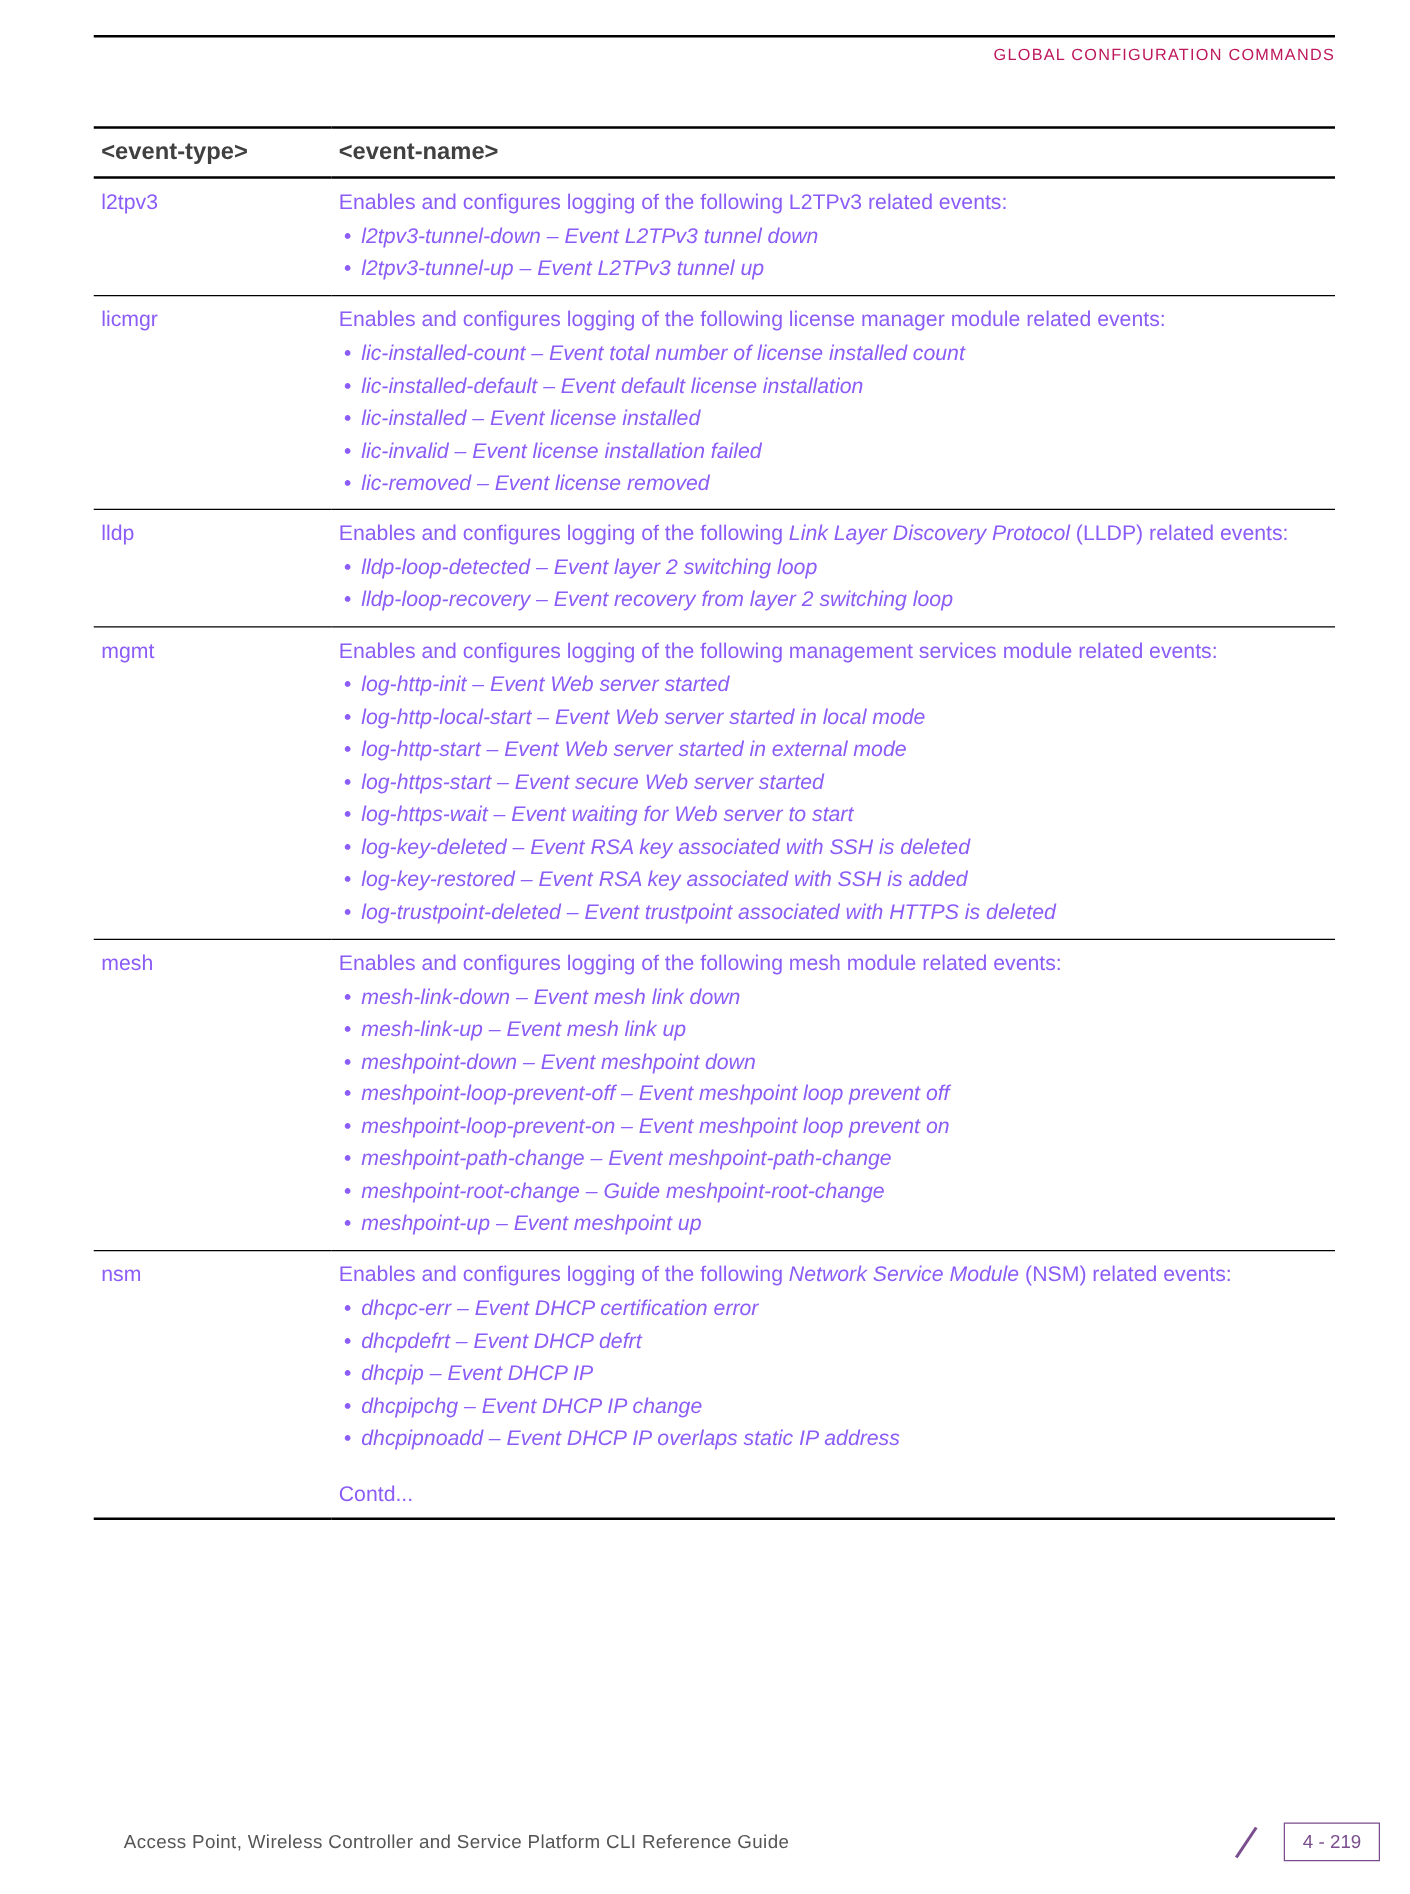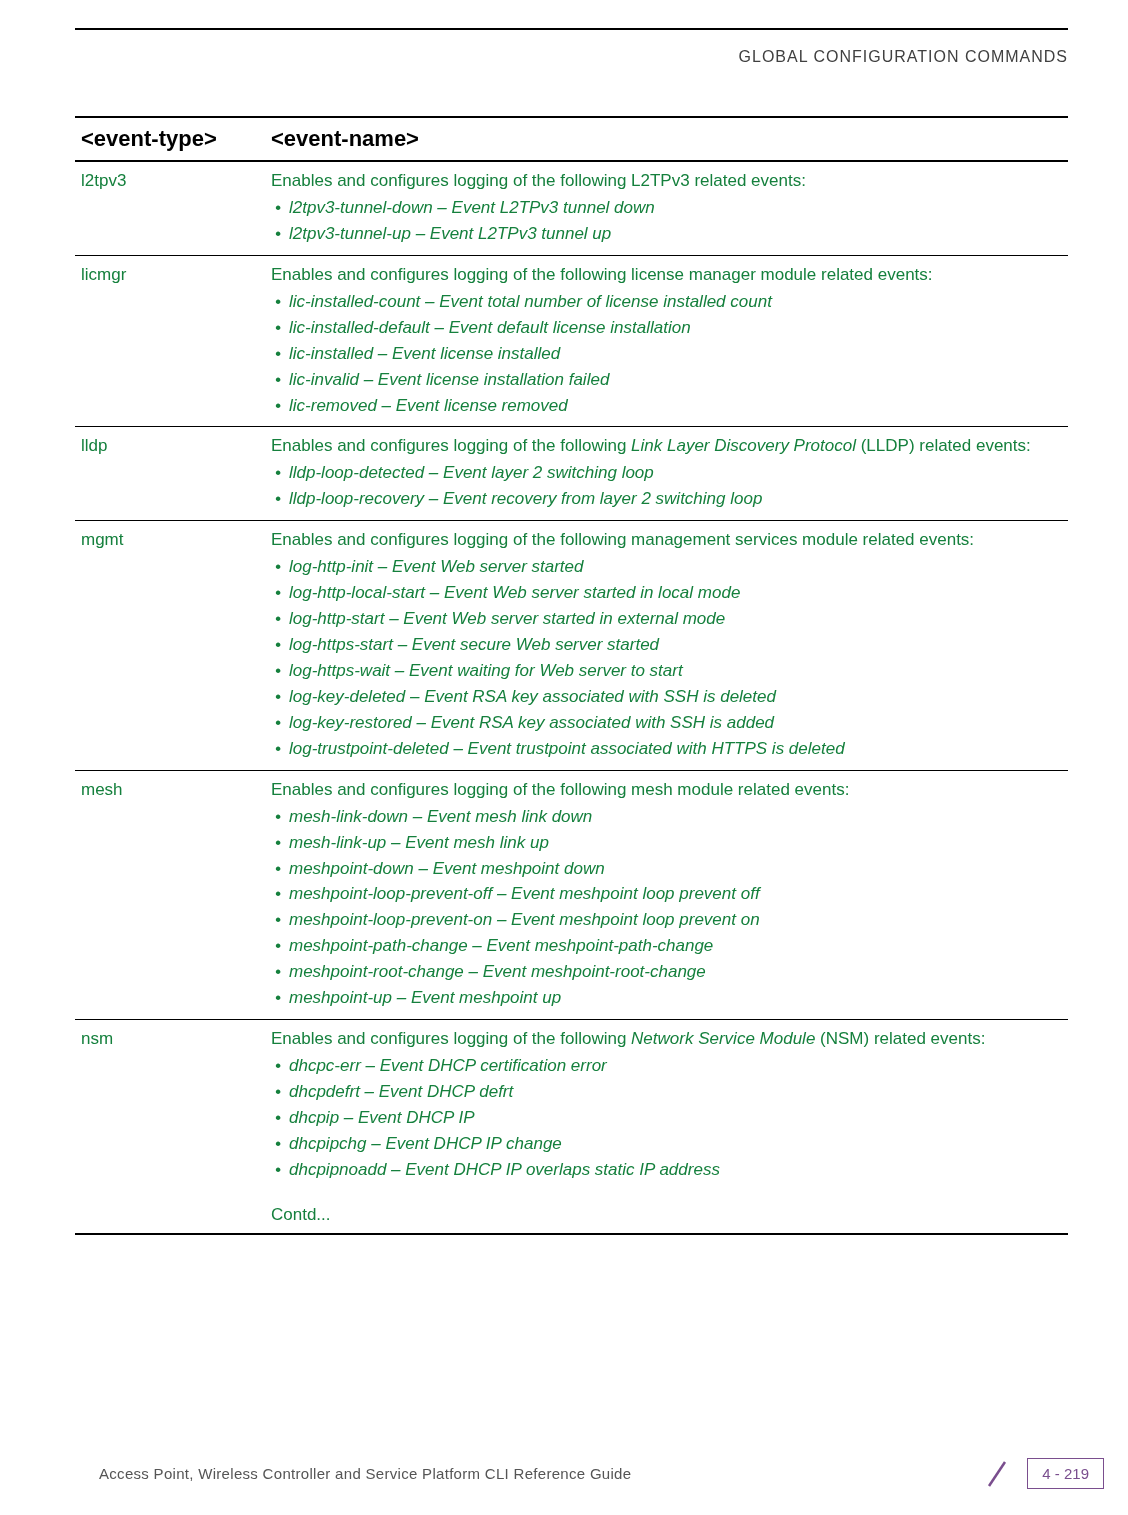--- a/index.html
+++ b/index.html
@@ -10,48 +10,48 @@
     height: 1515px;
     position: relative;
     color: #333;
     font-weight: 300;
   }
   .page {
     padding: 28px 60px 0 75px;
   }
   .header-bar {
     border-top: 2px solid #000;
-    padding-top: 18px;
+    padding-top: 6px;
     text-align: right;
-    font-size: 16px;
+    font-size: 13px;
     letter-spacing: 1px;
-    color: #404040;
+    color: #be185d;
     font-weight: 300;
     margin-bottom: 50px;
   }
   table {
     width: 100%;
     border-collapse: collapse;
     font-size: 17px;
   }
   thead th {
     text-align: left;
     font-weight: 600;
-    font-size: 22px;
+    font-size: 19px;
     padding: 8px 6px 8px 6px;
     border-top: 2px solid #000;
     border-bottom: 2px solid #000;
-    color: #000000;
+    color: #404040;
   }
   tbody td {
     vertical-align: top;
     padding: 8px 6px 6px 6px;
     border-bottom: 1px solid #000;
     line-height: 1.35;
-    color: #15803d;
+    color: #8b5cf6;
   }
   tbody tr:last-child td { border-bottom: 2px solid #000; }
   td.col-type { width: 190px; }
   .intro { margin-bottom: 4px; }
   ul.events {
     list-style: none;
     padding-left: 4px;
     margin-top: 4px;
   }
   ul.events li {
@@ -165,21 +165,21 @@
           <td class="col-type">mesh</td>
           <td>
             <div class="intro">Enables and configures logging of the following mesh module related events:</div>
             <ul class="events">
               <li>mesh-link-down – Event mesh link down</li>
               <li>mesh-link-up – Event mesh link up</li>
               <li>meshpoint-down – Event meshpoint down</li>
               <li>meshpoint-loop-prevent-off – Event meshpoint loop prevent off</li>
               <li>meshpoint-loop-prevent-on – Event meshpoint loop prevent on</li>
               <li>meshpoint-path-change – Event meshpoint-path-change</li>
-              <li>meshpoint-root-change – Event meshpoint-root-change</li>
+              <li>meshpoint-root-change – Guide meshpoint-root-change</li>
               <li>meshpoint-up – Event meshpoint up</li>
             </ul>
           </td>
         </tr>
         <tr>
           <td class="col-type">nsm</td>
           <td>
             <div class="intro">Enables and configures logging of the following <em>Network Service Module</em> (NSM) related events:</div>
             <ul class="events">
               <li>dhcpc-err – Event DHCP certification error</li>

